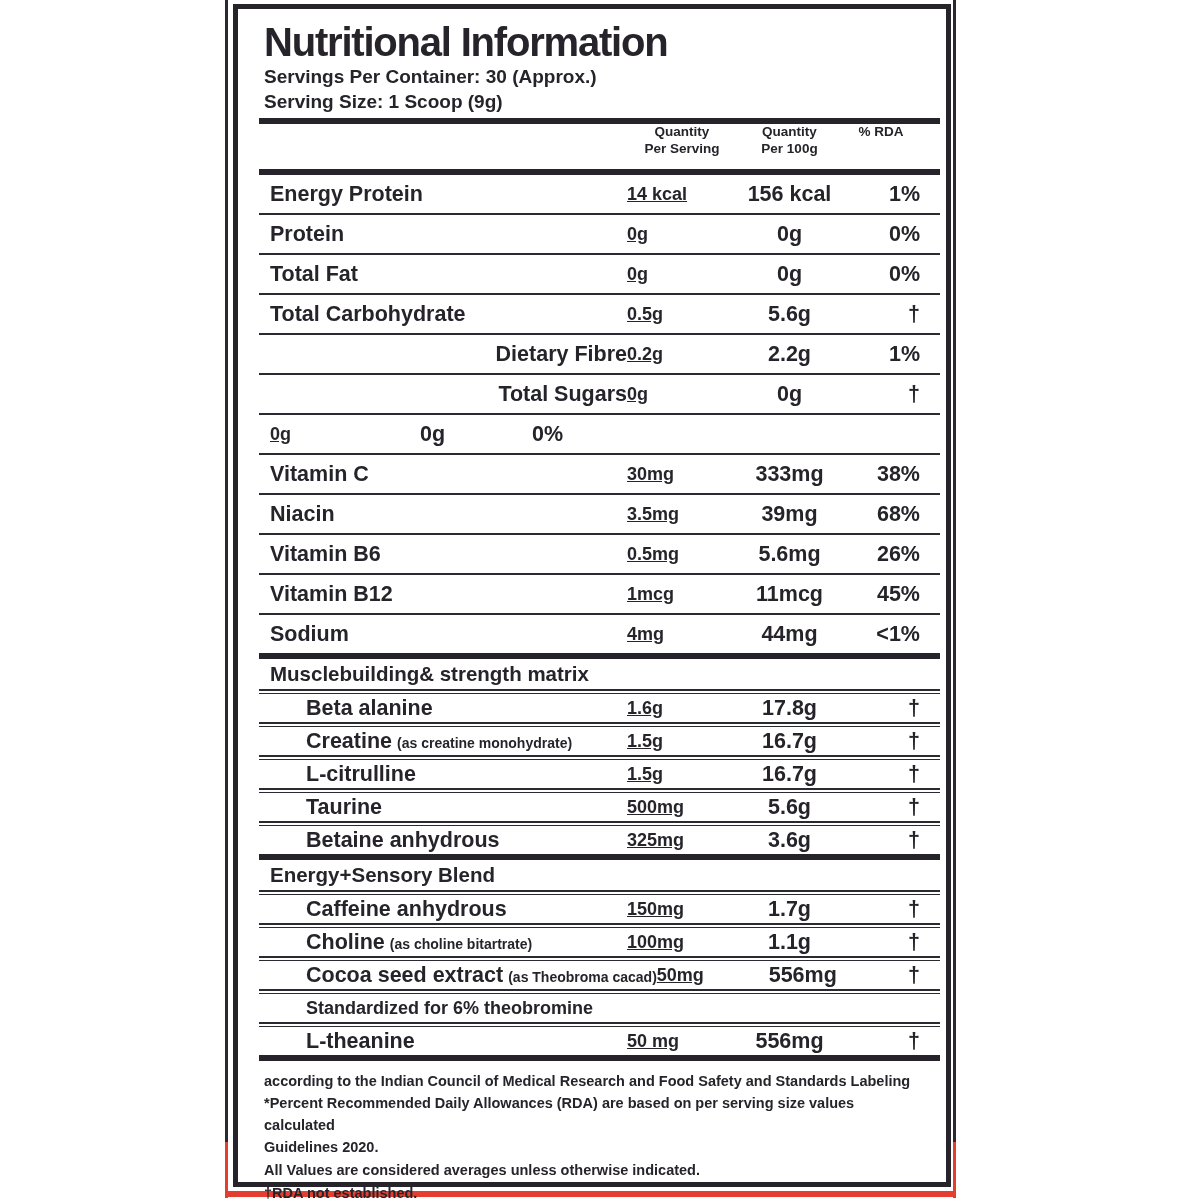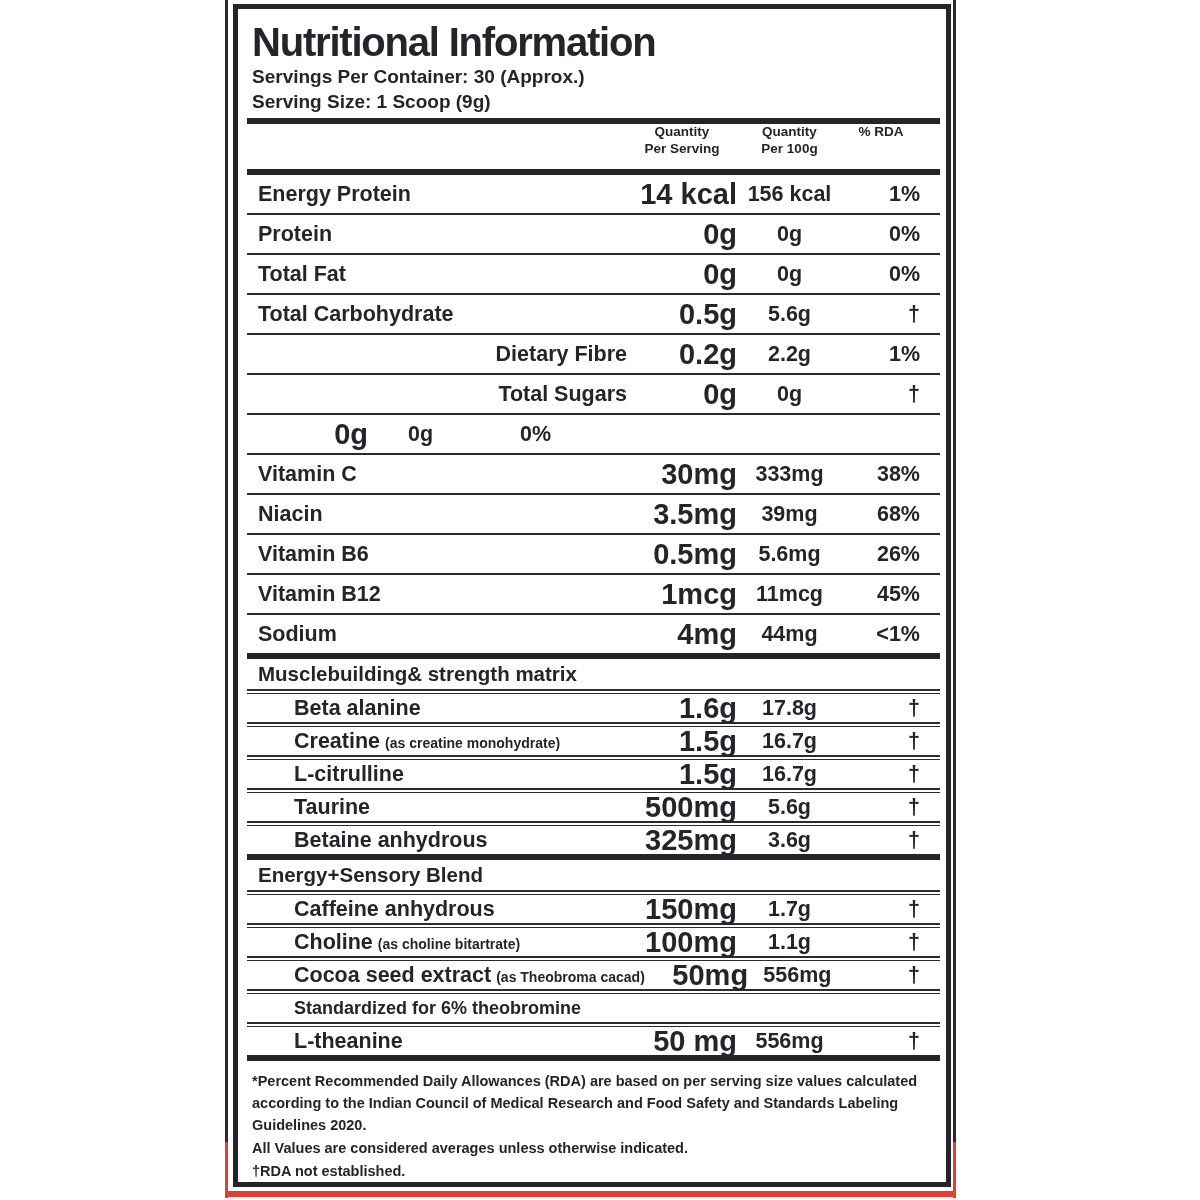--- a/index.html
+++ b/index.html
@@ -14,41 +14,41 @@
   .vline{position:absolute;width:3px;}
   .v-black{background:#2a2830;top:0;height:1142px;}
   .v-red{background:#e53e30;top:1142px;height:56px;}
   .pos-left{left:225px;}
   .pos-right{left:953px;}
   .bottom-red{position:absolute;left:225px;top:1191px;width:731px;height:6px;background:#e53e30;}
 
   
   .label-box{
     position:absolute;left:233px;top:4px;width:718px;height:1183px;
-    border:5px solid #26242a;background:#ffffff;box-sizing:border-box;
+    border:5px solid #26242a;background:#ffffff;box-sizing:border-box;padding-left:12px;
   }
 
   .head{padding:12px 26px 0 14px;}
   .title{font-size:40px;font-weight:900;letter-spacing:-1.2px;line-height:1.05;}
   .serv{font-size:19px;font-weight:700;line-height:23px;margin-top:2px;}
 
   .rule-thick{height:6px;background:#26242a;margin:5px 6px 0 9px;}
 
   .cols-header{display:flex;align-items:flex-start;height:40px;padding:0 26px 0 20px;}
   .cols-header .spacer{flex:1;}
   .colhead{font-size:13.5px;font-weight:700;line-height:1.25;text-align:center;}
   .colhead.c1{width:110px;}
   .colhead.c2{width:105px;}
   .colhead.c3{width:78px;}
 
   
   .row{display:flex;align-items:center;padding:0 26px 0 20px;box-sizing:border-box;}
   .row .lbl{flex:1;font-size:21.5px;font-weight:600;white-space:nowrap;}
   .row .lbl .sub{font-size:14px;font-weight:600;margin-left:5px;}
-  .row .c1{width:110px;text-align:right;font-size:29px;font-weight:600;}
+  .row .c1{width:110px;text-align:left;font-size:18px;font-weight:600;text-decoration:underline;}
   .row .c2{width:105px;text-align:center;font-size:21.5px;font-weight:600;}
   .row .c3{width:78px;text-align:right;font-size:21.5px;font-weight:600;}
   .row.h-main{height:38px;}
   .row.h-compact{height:28px;margin-left:36px;}
   .row.h-section{height:30px;}
   .row.indent .lbl{padding-left:16px;text-align:right;}
   .row.section .lbl{font-size:20.5px;font-weight:700;}
   .row.note .lbl{font-size:18px;font-weight:600;}
 
   .sep{margin:0 6px 0 9px;}
@@ -253,22 +253,22 @@
         <div class="row h-compact">
           <div class="lbl">L-theanine</div>
           <div class="c1">50 mg</div>
           <div class="c2">556mg</div>
           <div class="c3">†</div>
         </div>
         <div class="sep sep-thick"></div>
       </div>
 
     <div class="footnotes" id="footnotes">
+        <div class="fline">according to the Indian Council of Medical Research and Food Safety and Standards Labeling</div>
         <div class="fline">*Percent Recommended Daily Allowances (RDA) are based on per serving size values calculated</div>
-        <div class="fline">according to the Indian Council of Medical Research and Food Safety and Standards Labeling</div>
         <div class="fline">Guidelines 2020.</div>
         <div class="fgap"></div>
         <div class="fline">All Values are considered averages unless otherwise indicated.</div>
         <div class="fgap"></div>
         <div class="fline">†RDA not established.</div>
         <div class="fgap"></div>
       </div>
 
   </div>
 </div>

